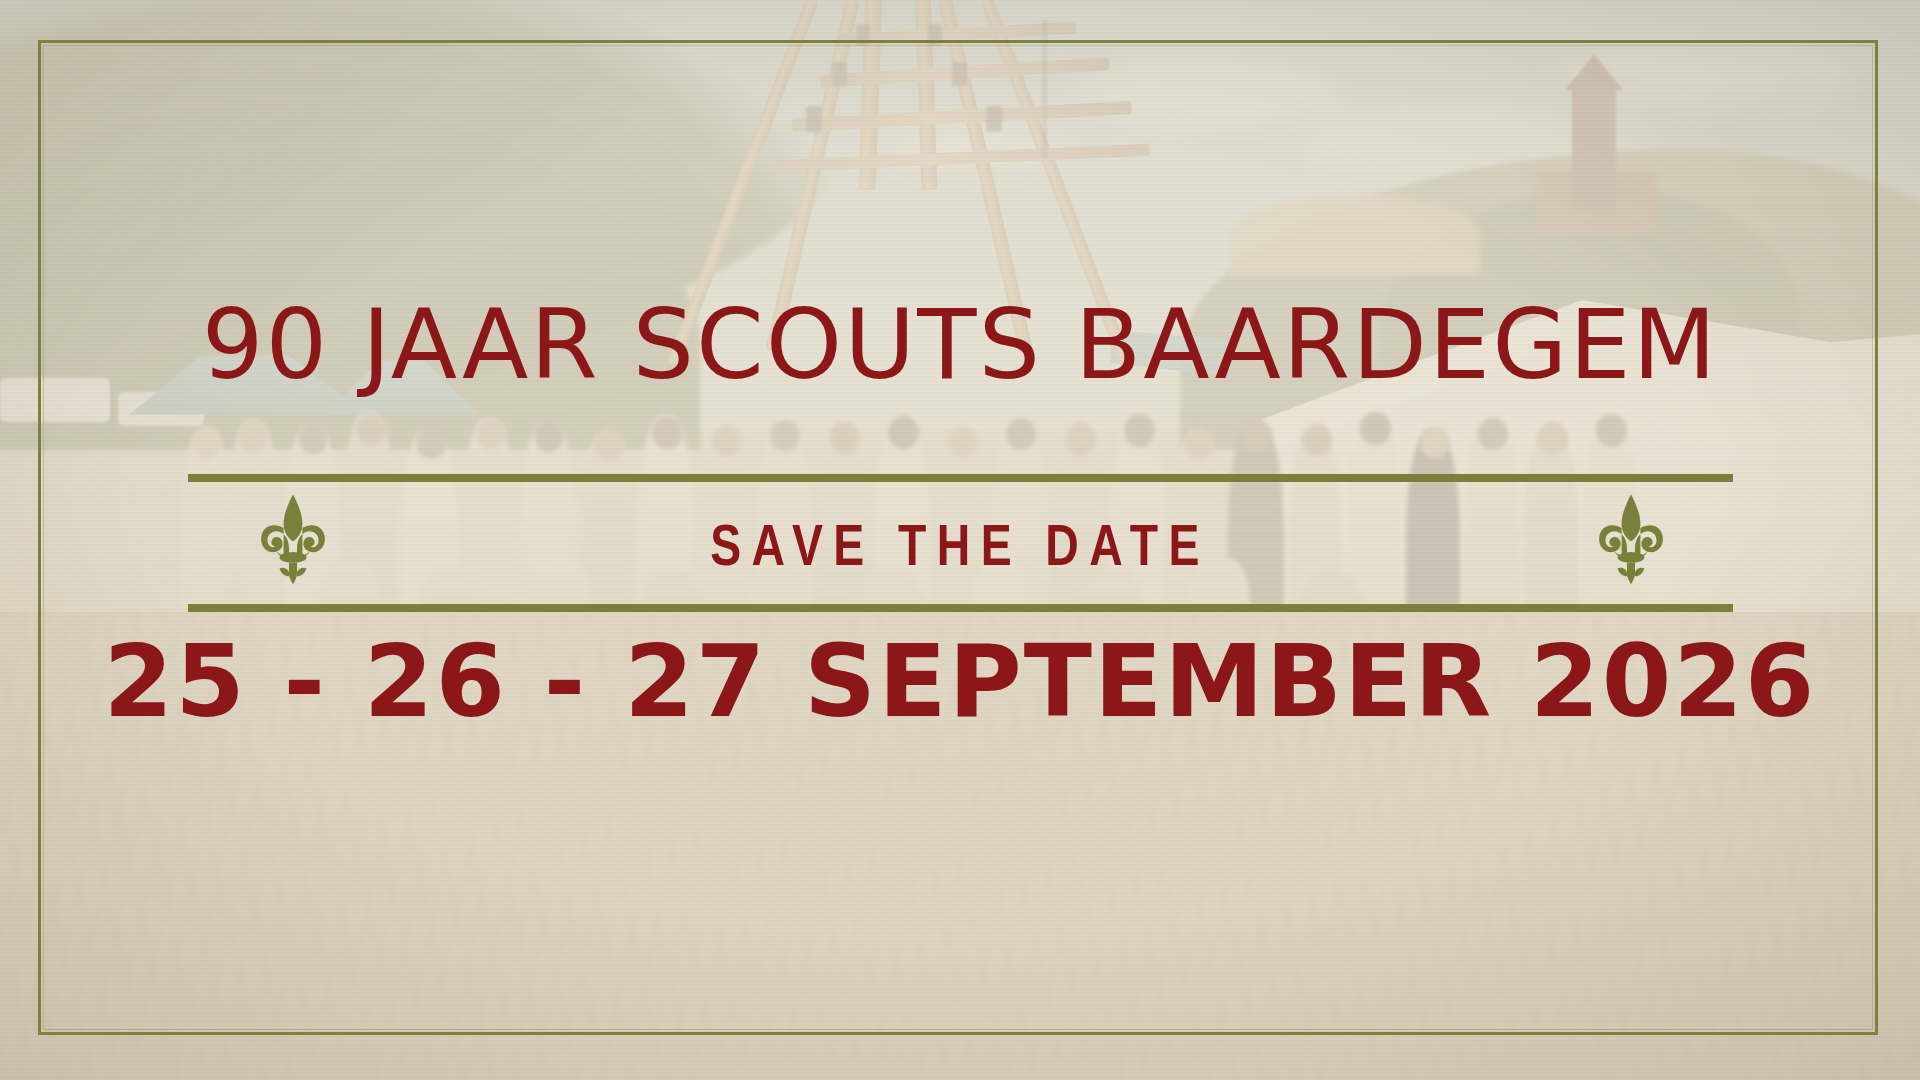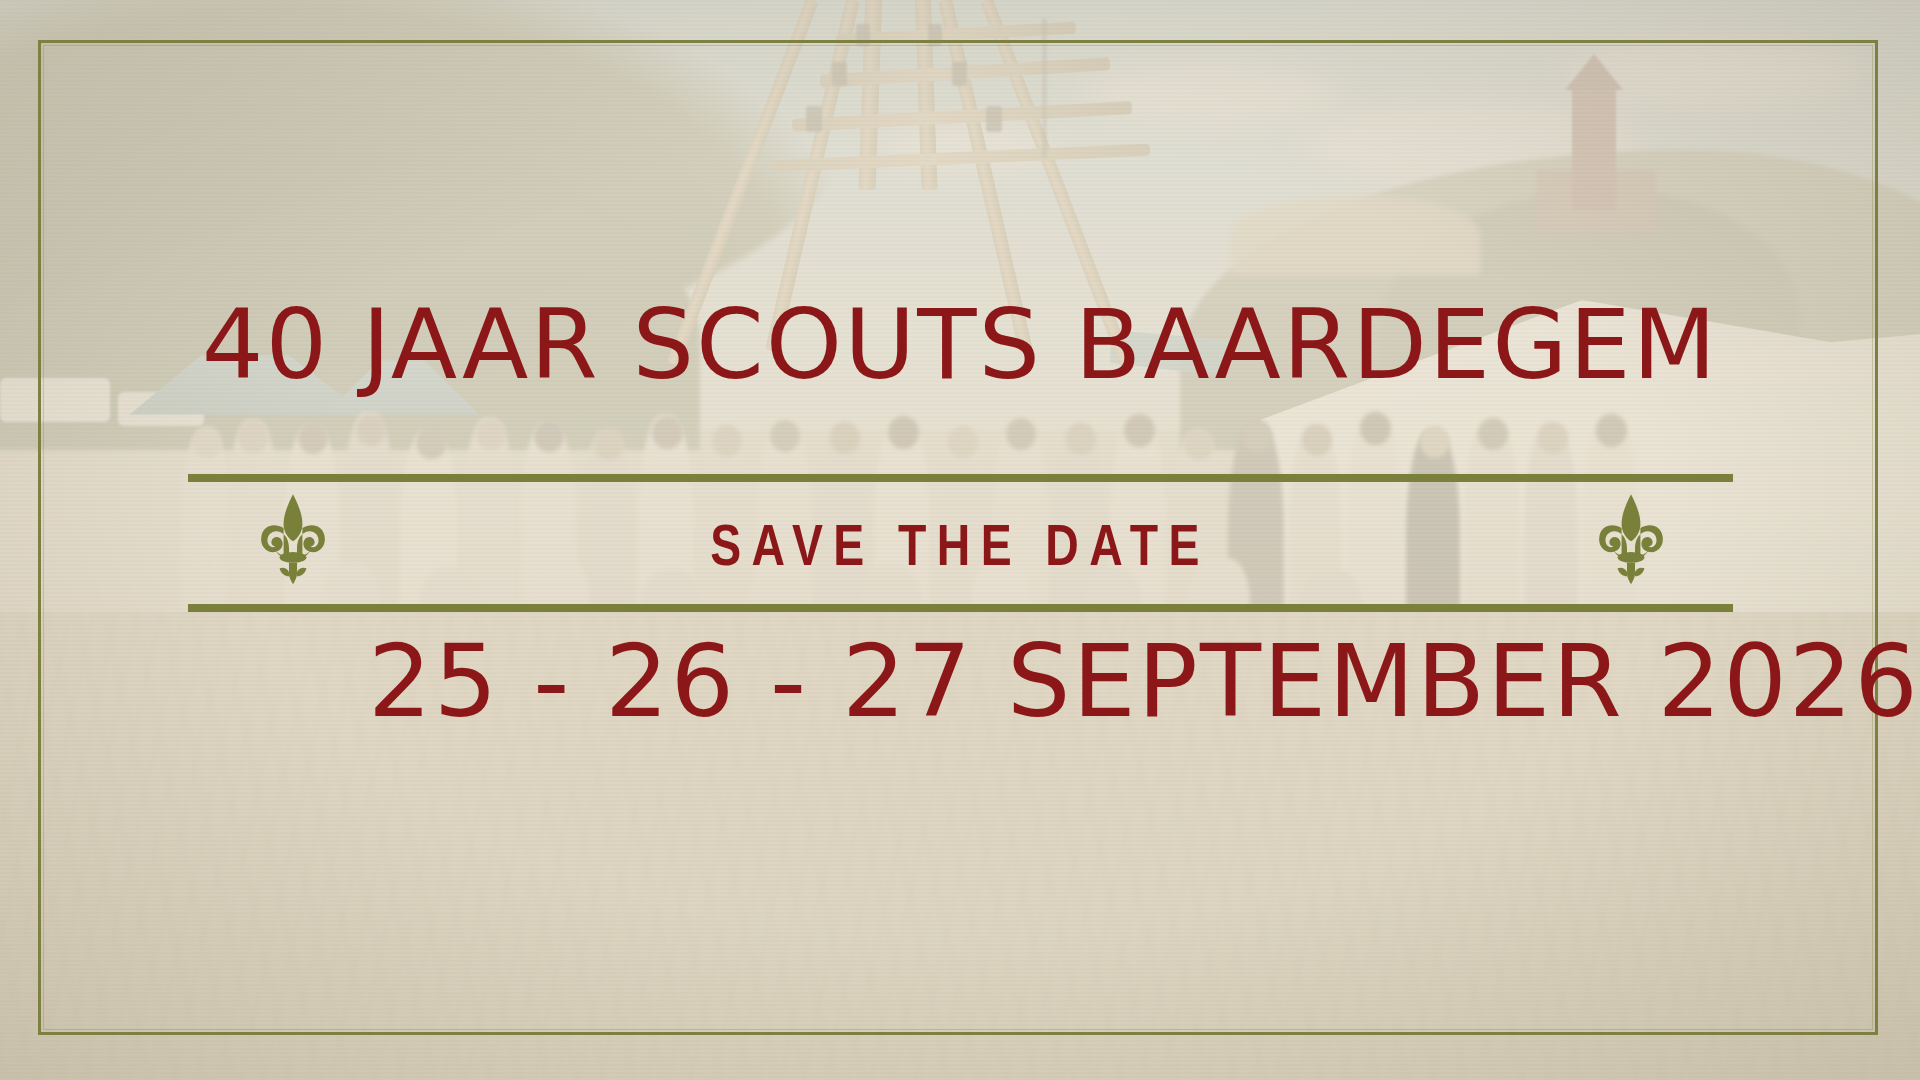--- a/index.html
+++ b/index.html
@@ -214,25 +214,25 @@
 
   .fleur{
     position:absolute;top:493px;width:70px;height:94px;
   }
   .fleur-left{left:258px;}
   .fleur-right{left:1596px;}
   .fleur svg{width:100%;height:100%;display:block;}
 
   .dates{
     position:absolute;left:0;top:632px;width:1920px;
-    text-align:right;
+    text-align:center;
     font-family:"DejaVu Sans", sans-serif;
     font-size:100px;
     line-height:1;
-    font-weight:400;
+    font-weight:700;
     letter-spacing:2px;
     color:#8c1718;
     white-space:nowrap;
   }
 
   
   .hand{
     font-family:"DejaVu Sans", sans-serif;
     font-stretch:normal;
   }
@@ -356,21 +356,21 @@
   <div class="wash"></div>
   <div class="wash2"></div>
   <div class="grain"></div>
   <div class="vignette"></div>
 
   <div class="frame"></div>
   <div class="frame-inner"></div>
 
   <div class="content">
 
-    <div class="title hand">40 JAAR SCOUTS BAARDEGEM</div>
+    <div class="title hand">90 JAAR SCOUTS BAARDEGEM</div>
 
     <div class="bar bar-top"></div>
 
     <span class="fleur fleur-left">
       <svg viewBox="0 0 100 140" xmlns="http://www.w3.org/2000/svg" aria-hidden="true">
         <g fill="#78803a">
           <path d="M50 2 C42 18 36 32 36 46 C36 58 42 66 50 72 C58 66 64 58 64 46 C64 32 58 18 50 2 Z"></path>
           <path d="M36 52 C22 44 6 48 3 64 C0 79 11 90 23 88 C33 86 37 77 33 70 C29 63 19 65 18 72 C17 77 21 80 24 79 C20 83 13 80 12 72 C11 61 21 54 31 58 C40 62 44 72 44 82 L44 92 L36 92 C30 92 26 88 24 84 C26 90 30 94 36 96 L36 52 Z"></path>
           <path d="M64 52 C78 44 94 48 97 64 C100 79 89 90 77 88 C67 86 63 77 67 70 C71 63 81 65 82 72 C83 77 79 80 76 79 C80 83 87 80 88 72 C89 61 79 54 69 58 C60 62 56 72 56 82 L56 92 L64 92 C70 92 74 88 76 84 C74 90 70 94 64 96 L64 52 Z"></path>
           <ellipse cx="50" cy="96" rx="20" ry="8"></ellipse>

